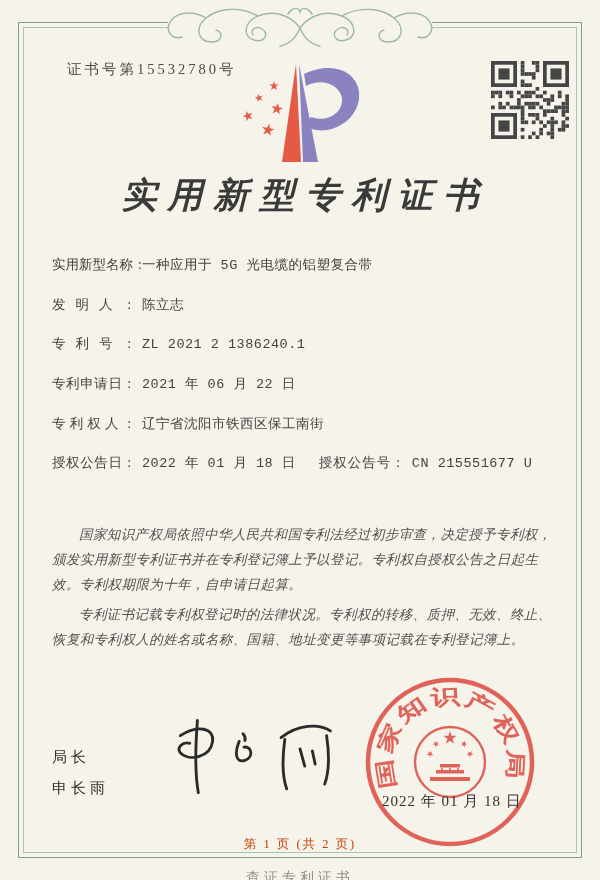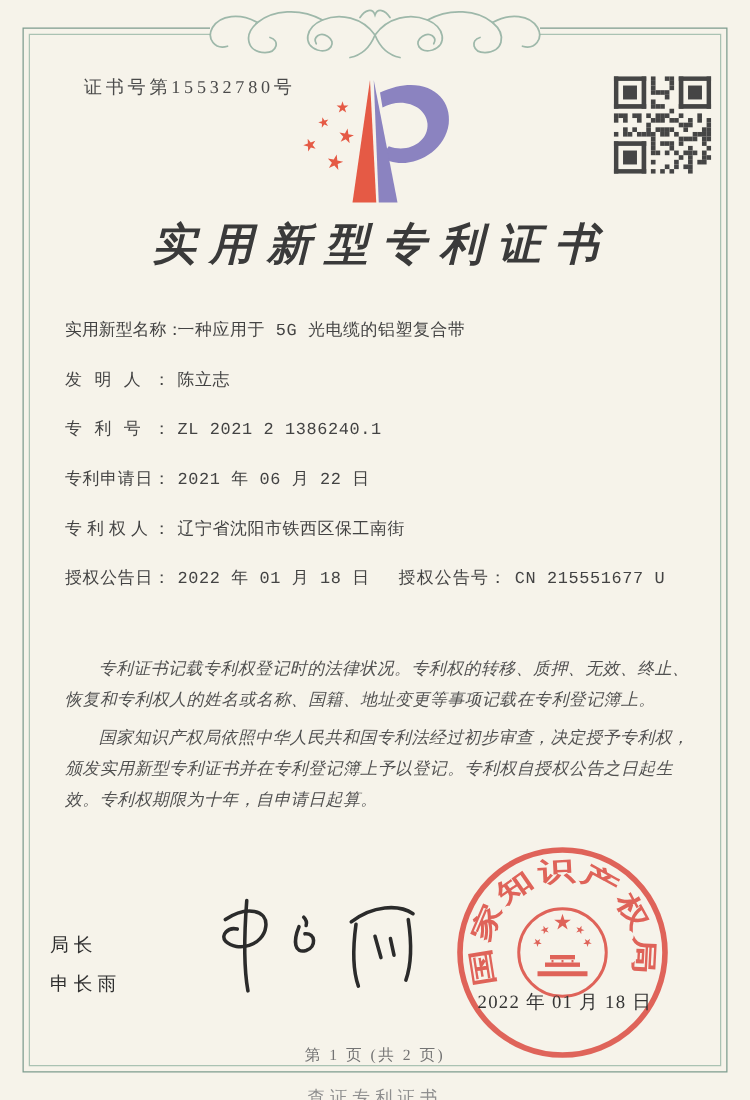--- a/index.html
+++ b/index.html
@@ -30,29 +30,29 @@
   .fields { position:absolute; left:52px; top:246px; right:36px; font-size:13.5px; color:#434343; }
   .field-row { height:39.7px; line-height:39.7px; white-space:nowrap;font-family:Liberation Mono, monospace; }
   .field-label { display:inline-block; width:84px; text-align:justify; text-align-last:justify; vertical-align:top; }
   .field-value { margin-left:6px; letter-spacing:0.5px; }
   .field-label2 { margin-left:23px; letter-spacing:1px; }
 
   .paragraphs { position:absolute; left:52px; top:522px; width:508px;
     font-size:13.5px; line-height:25px; color:#515151; font-style:italic; }
   .paragraphs p { text-indent:2em; margin-bottom:5px; letter-spacing:0.4px; }
 
-  .signer { position:absolute; left:40px; top:742px; font-size:15px;
+  .signer { position:absolute; left:52px; top:742px; font-size:15px;
     letter-spacing:4px; color:#2f2f2f; line-height:31px; }
 
   .signature { position:absolute; left:148px; top:712px; }
 
   .seal { position:absolute; left:360px; top:676px; }
 
   .page-indicator { position:absolute; top:836px; left:0; width:100%;
-    text-align:center; font-size:12.5px; letter-spacing:2px; color:#737373; }
+    text-align:center; font-size:12.5px; letter-spacing:2px; color:#c2410c; }
 
   .truncated-caption { position:absolute; top:869px; left:0; width:100%;
     text-align:center; font-size:14px; letter-spacing:4px; color:#8f8f8f; }
 </style>
 </head>
 <body>
 
 <div class="frame-outer"></div>
 <div class="frame-inner"></div>
 <div class="ornament-mask"></div>
@@ -235,22 +235,22 @@
   </div>
   <div class="field-row">
     <span class="field-label">专利权人：</span><span class="field-value">辽宁省沈阳市铁西区保工南街</span>
   </div>
   <div class="field-row">
     <span class="field-label">授权公告日：</span><span class="field-value">2022 年 01 月 18 日</span><span class="field-label2">授权公告号：</span><span class="field-value">CN 215551677 U</span>
   </div>
 </div>
 
 <div class="paragraphs">
+  <p>国家知识产权局依照中华人民共和国专利法经过初步审查，决定授予专利权，颁发实用新型专利证书并在专利登记簿上予以登记。专利权自授权公告之日起生效。专利权期限为十年，自申请日起算。</p>
   <p>专利证书记载专利权登记时的法律状况。专利权的转移、质押、无效、终止、恢复和专利权人的姓名或名称、国籍、地址变更等事项记载在专利登记簿上。</p>
-  <p>国家知识产权局依照中华人民共和国专利法经过初步审查，决定授予专利权，颁发实用新型专利证书并在专利登记簿上予以登记。专利权自授权公告之日起生效。专利权期限为十年，自申请日起算。</p>
 </div>
 
 <div class="signer">
   <div>局长</div>
   <div>申长雨</div>
 </div>
 
 <svg class="signature" width="190" height="92" viewBox="0 0 200 95">
   <g stroke="#2b2b2b" stroke-width="3" fill="none" stroke-linecap="round" stroke-linejoin="round">
     <path d="M52,8 C50,34 49,62 53,84"></path>

